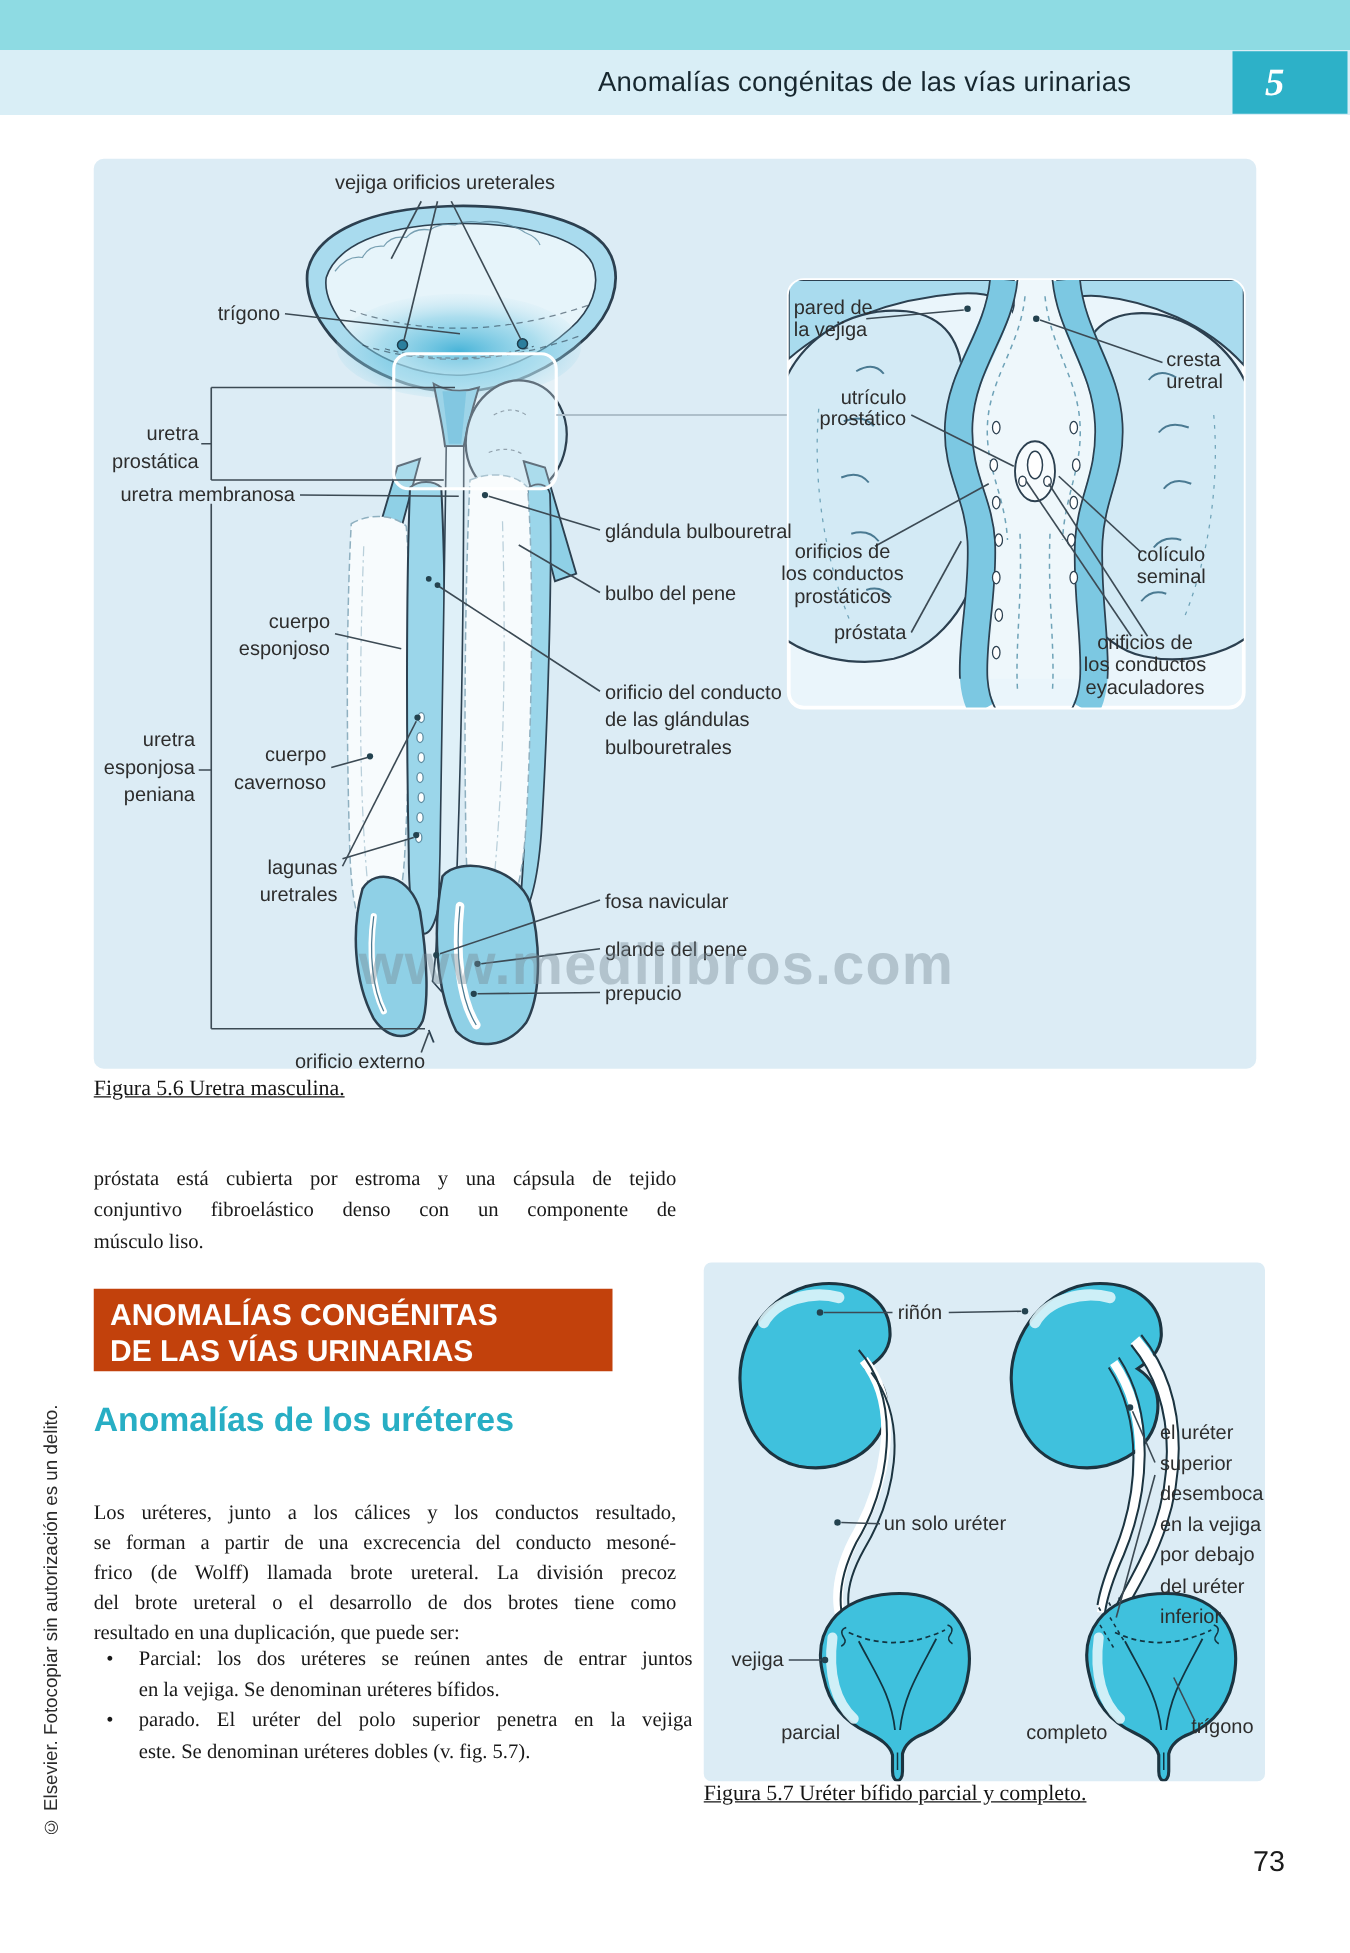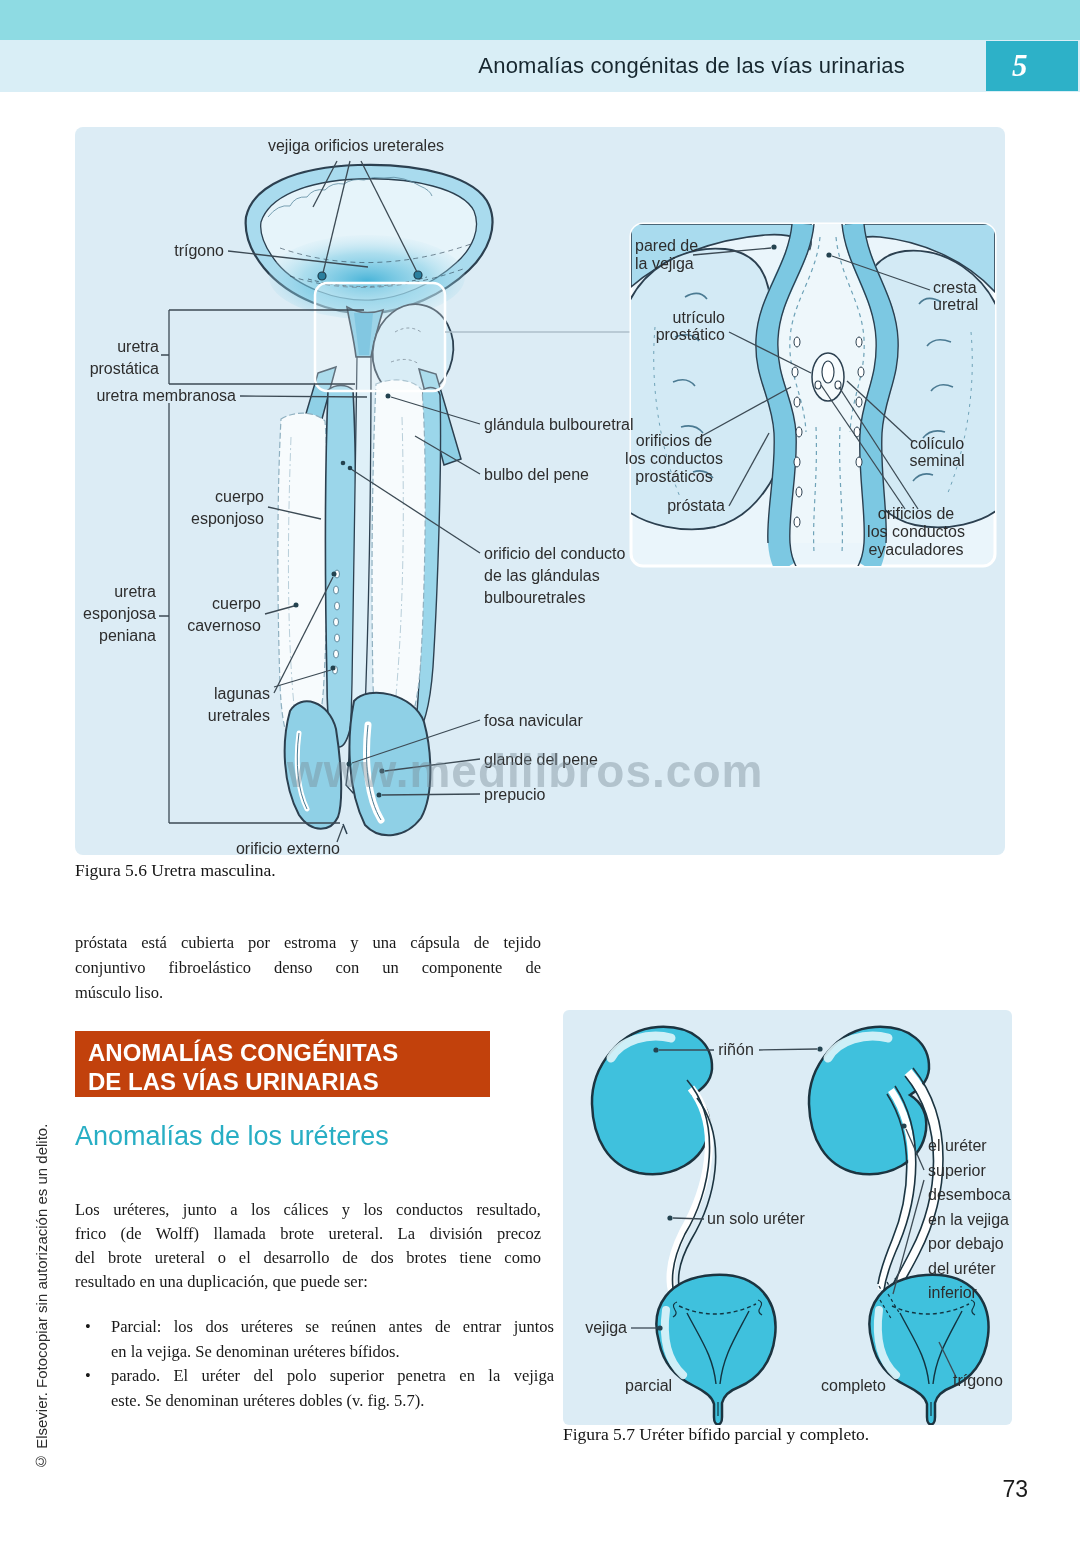--- a/index.html
+++ b/index.html
@@ -11,37 +11,37 @@
   .band-title{left:0;top:40px;width:1080px;height:52px;background:#d9eef6;}
   .hdr-title{left:0;top:40px;width:905px;height:52px;line-height:52px;text-align:right;
              font-size:22px;color:#17272f;letter-spacing:.2px;}
   .chapter-box{left:986px;top:41px;width:92px;height:50px;background:#2db1c8;}
   .chapter-num{font-family:"Liberation Serif",serif;font-weight:bold;font-style:italic;
                font-size:31px;color:#ffffff;line-height:50px;padding-left:26px;}
   
   .panel{background:#dcecf5;border-radius:8px;}
   .fig56{left:75px;top:127px;width:930px;height:728px;}
   .fig57{left:563px;top:995px;width:449px;height:415px;border-radius:6px;margin-top:15px;}
-  .caption{font-family:"Liberation Serif",serif;font-size:17.5px;color:#141414;}
+  .caption{font-family:"Liberation Serif",serif;font-size:17.5px;color:#141414;text-decoration:underline;}
   .cap56{left:75px;top:860px;width:620px;}
   .cap57{left:563px;top:1424px;width:449px;}
   .watermark{left:287px;top:744px;font-size:46px;font-weight:bold;letter-spacing:1px;
              color:rgba(120,138,150,0.42);z-index:5;white-space:nowrap;}
   .para{font-family:"Liberation Serif",serif;font-size:16.5px;color:#191919;}
   .para .ln{text-align:justify;height:25px;overflow:hidden;}
   .para .ln::after{content:"";display:inline-block;width:100%;}
   .para .ln.last{text-align:left;}
   .para .ln.last::after{content:none;}
   .p-intro{left:75px;top:933px;width:466px;}
   .p-ureter{left:75px;top:1200px;width:466px;}
   .p-ureter .ln{height:24px;}
   .heading-box{left:75px;top:1031px;width:415px;height:66px;background:#c2410c;}
   .heading-box div{color:#ffffff;font-weight:bold;font-size:24px;line-height:29px;padding-left:13px;}
   .heading-box div:first-child{padding-top:7px;}
-  .subsection{left:75px;top:1121px;font-size:27px;font-weight:normal;color:#28aec4;}
+  .subsection{left:75px;top:1121px;font-size:27px;font-weight:bold;color:#28aec4;}
   .subsubsection{left:75px;top:1160px;font-size:25px;font-weight:400;color:#141414;}
   .bullets{left:75px;top:1317px;width:488px;}
   .bullet{position:relative;font-family:"Liberation Serif",serif;font-size:16.5px;color:#191919;}
   .bullet .dot{position:absolute;left:10px;top:0;}
   .bullet .btxt{margin-left:36px;width:443px;}
   .bullet .ln{text-align:justify;height:24.6px;overflow:hidden;}
   .bullet .ln::after{content:"";display:inline-block;width:100%;}
   .bullet .ln.last{text-align:left;}
   .bullet .ln.last::after{content:none;}
   
@@ -282,20 +282,21 @@
 
   <div class="abs heading-box">
     <div>ANOMALÍAS CONGÉNITAS</div>
     <div>DE LAS VÍAS URINARIAS</div>
   </div>
 
   <div class="abs subsection">Anomalías de los uréteres</div>
 
   <div class="abs para p-ureter">
     <div class="ln">Los uréteres, junto a los cálices y los conductos resultado,</div>
+    <div class="ln">se forman a partir de una excrecencia del conducto mesoné-</div>
     <div class="ln">frico (de Wolff) llamada brote ureteral. La división precoz</div>
     <div class="ln">del brote ureteral o el desarrollo de dos brotes tiene como</div>
     <div class="ln last">resultado en una duplicación, que puede ser:</div>
   </div>
 
   <div class="abs bullets">
     <div class="bullet">
       <span class="dot">•</span>
       <div class="btxt">
         <div class="ln">Parcial: los dos uréteres se reúnen antes de entrar juntos</div>

